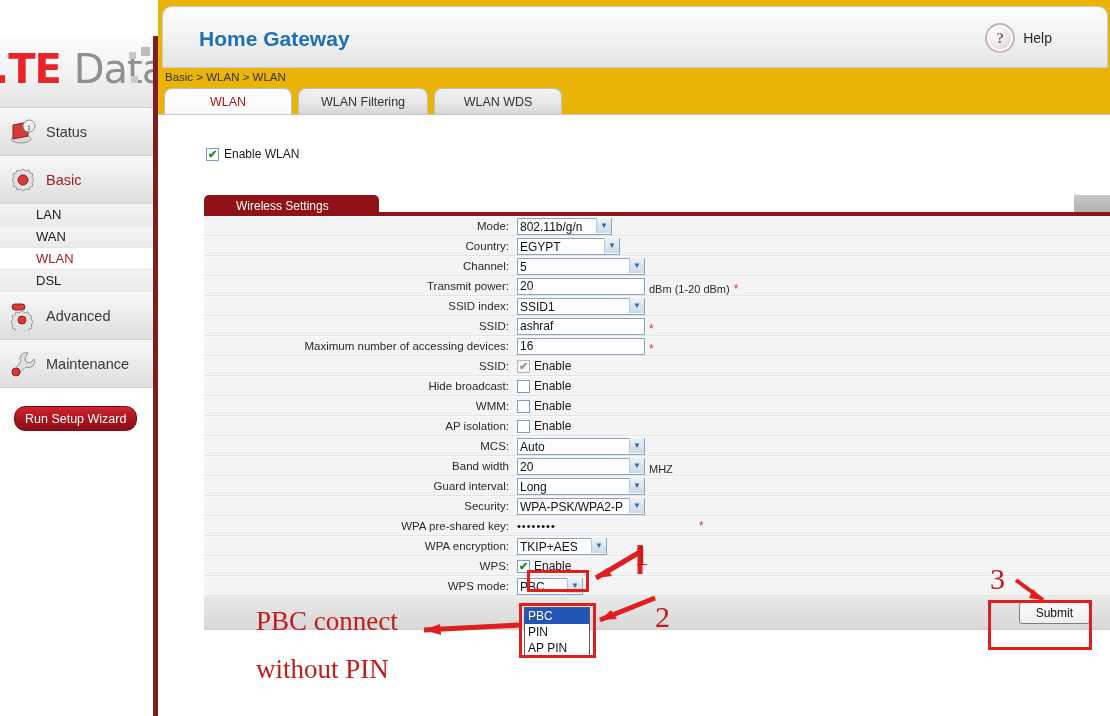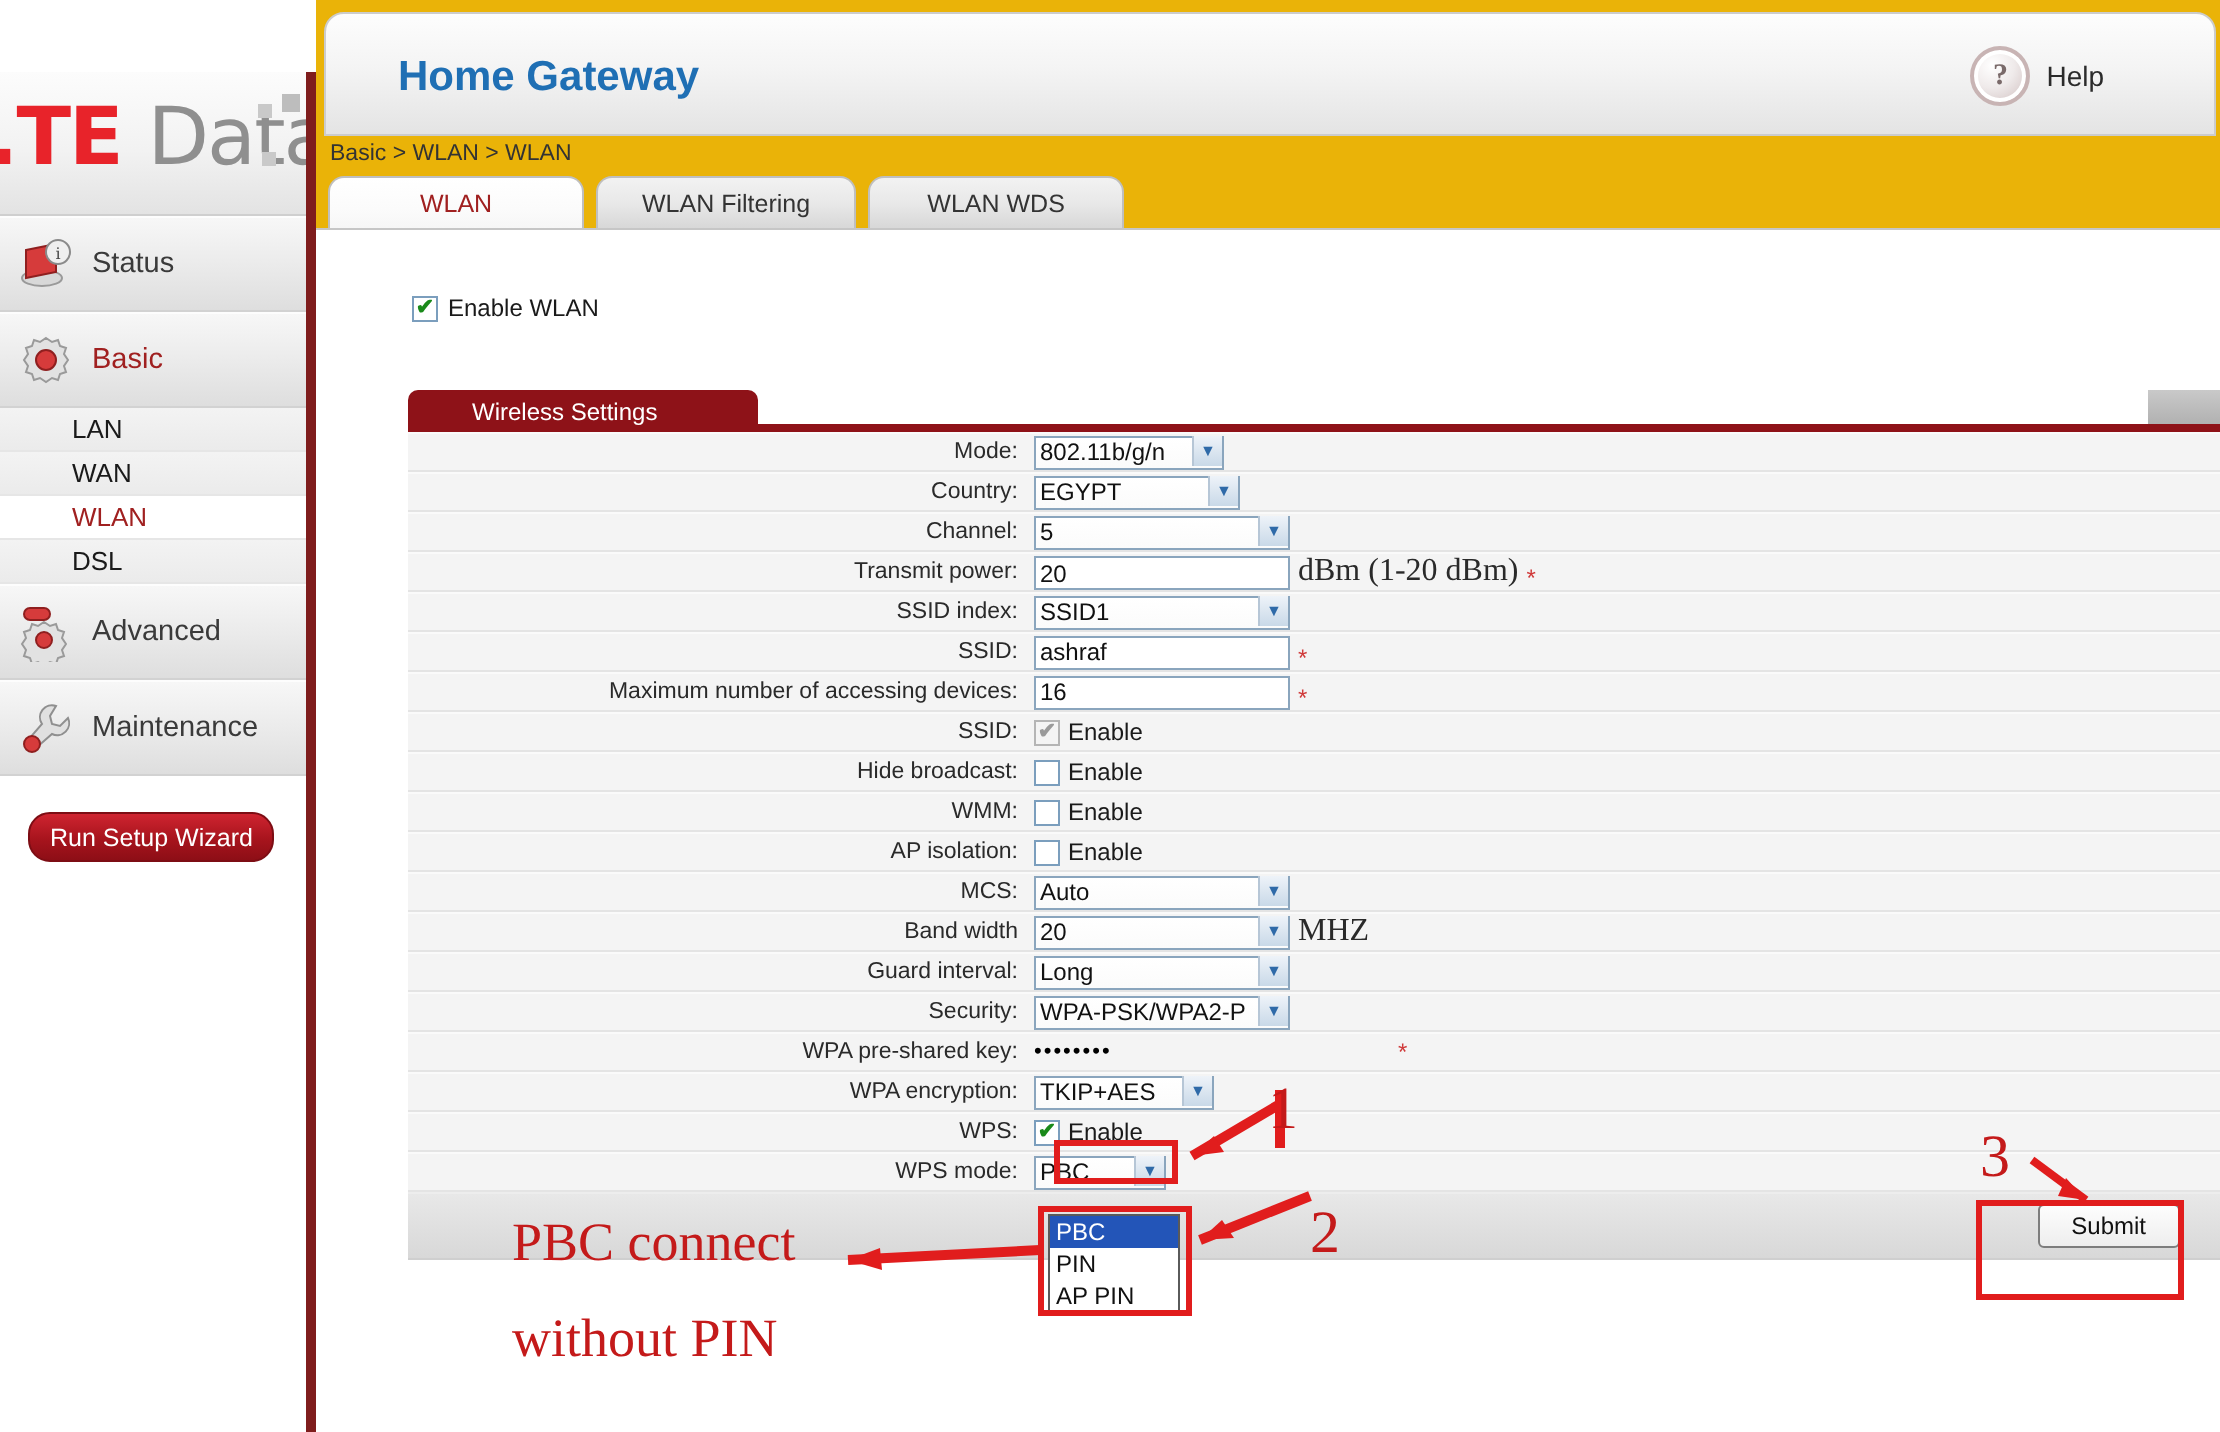--- a/index.html
+++ b/index.html
@@ -192,21 +192,21 @@
   .row .lbl {
     width: 313px;
     text-align: right;
     padding-right: 8px;
     font-size: 11.5px;
     color: #2a2a2a;
     white-space: nowrap;
   }
   .row .fld { flex: 1; display: flex; align-items: flex-end; gap: 4px; }
   .star { color: #d03a3a; font-size: 12px; line-height: 1; }
-  .unit { font-size: 16px; color: #2a2a2a; font-family: Liberation Serif, serif; }
+  .unit { font-size: 11px; color: #2a2a2a; }
 
   select.ui, input.ui {
     font-family: "Liberation Sans", sans-serif;
     font-size: 12px;
     height: 17px;
     border: 1px solid #8aa5bd;
     background: #ffffff;
     color: #111111;
     padding: 0 2px;
     outline: none;

